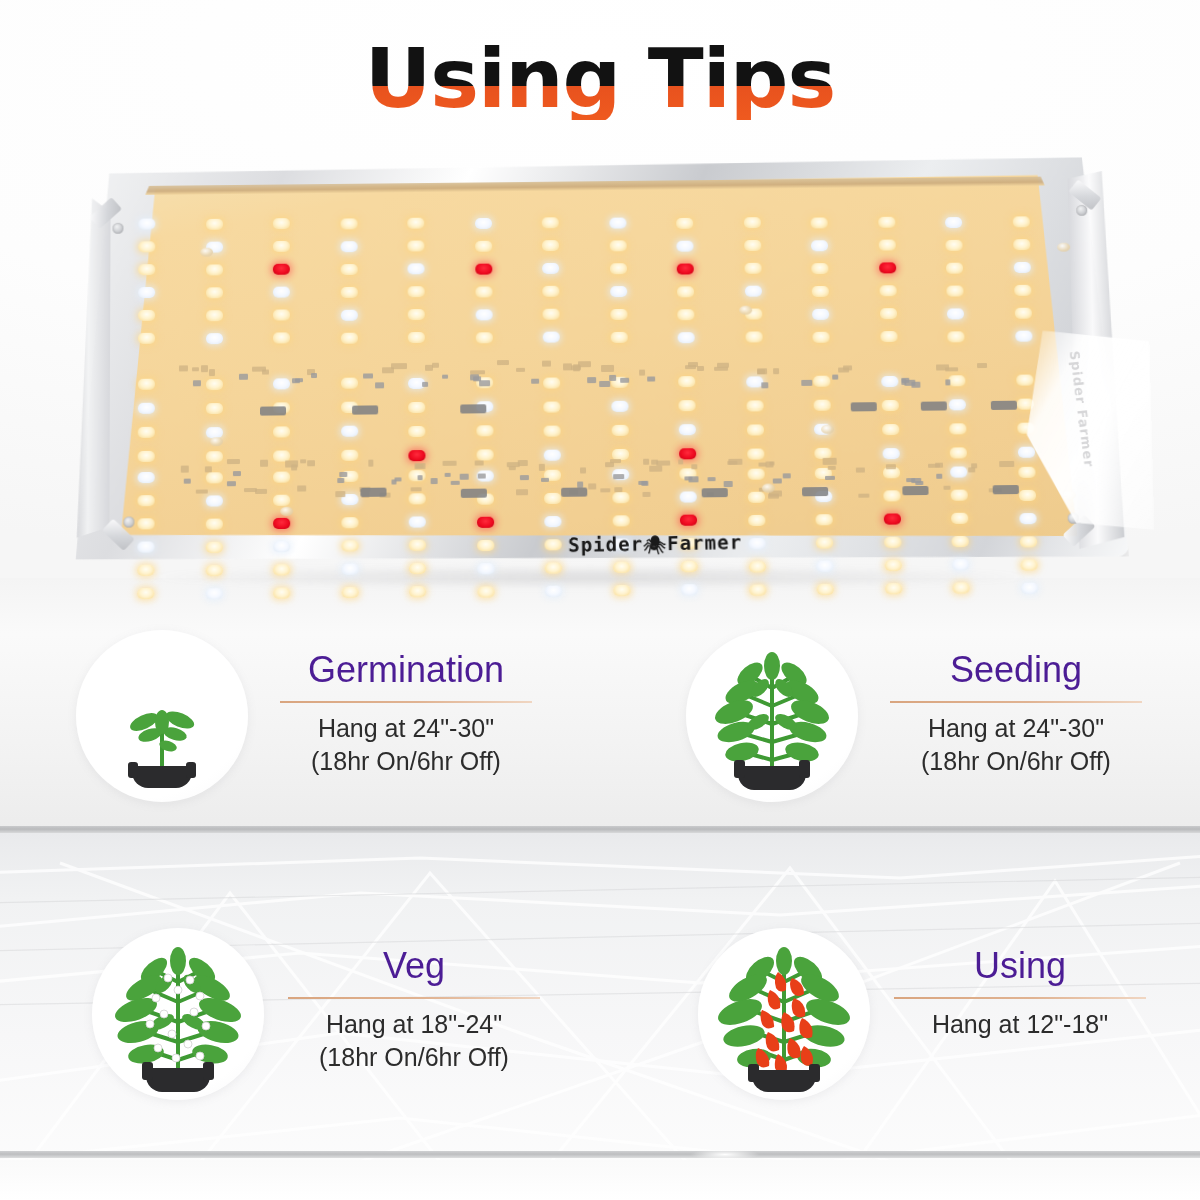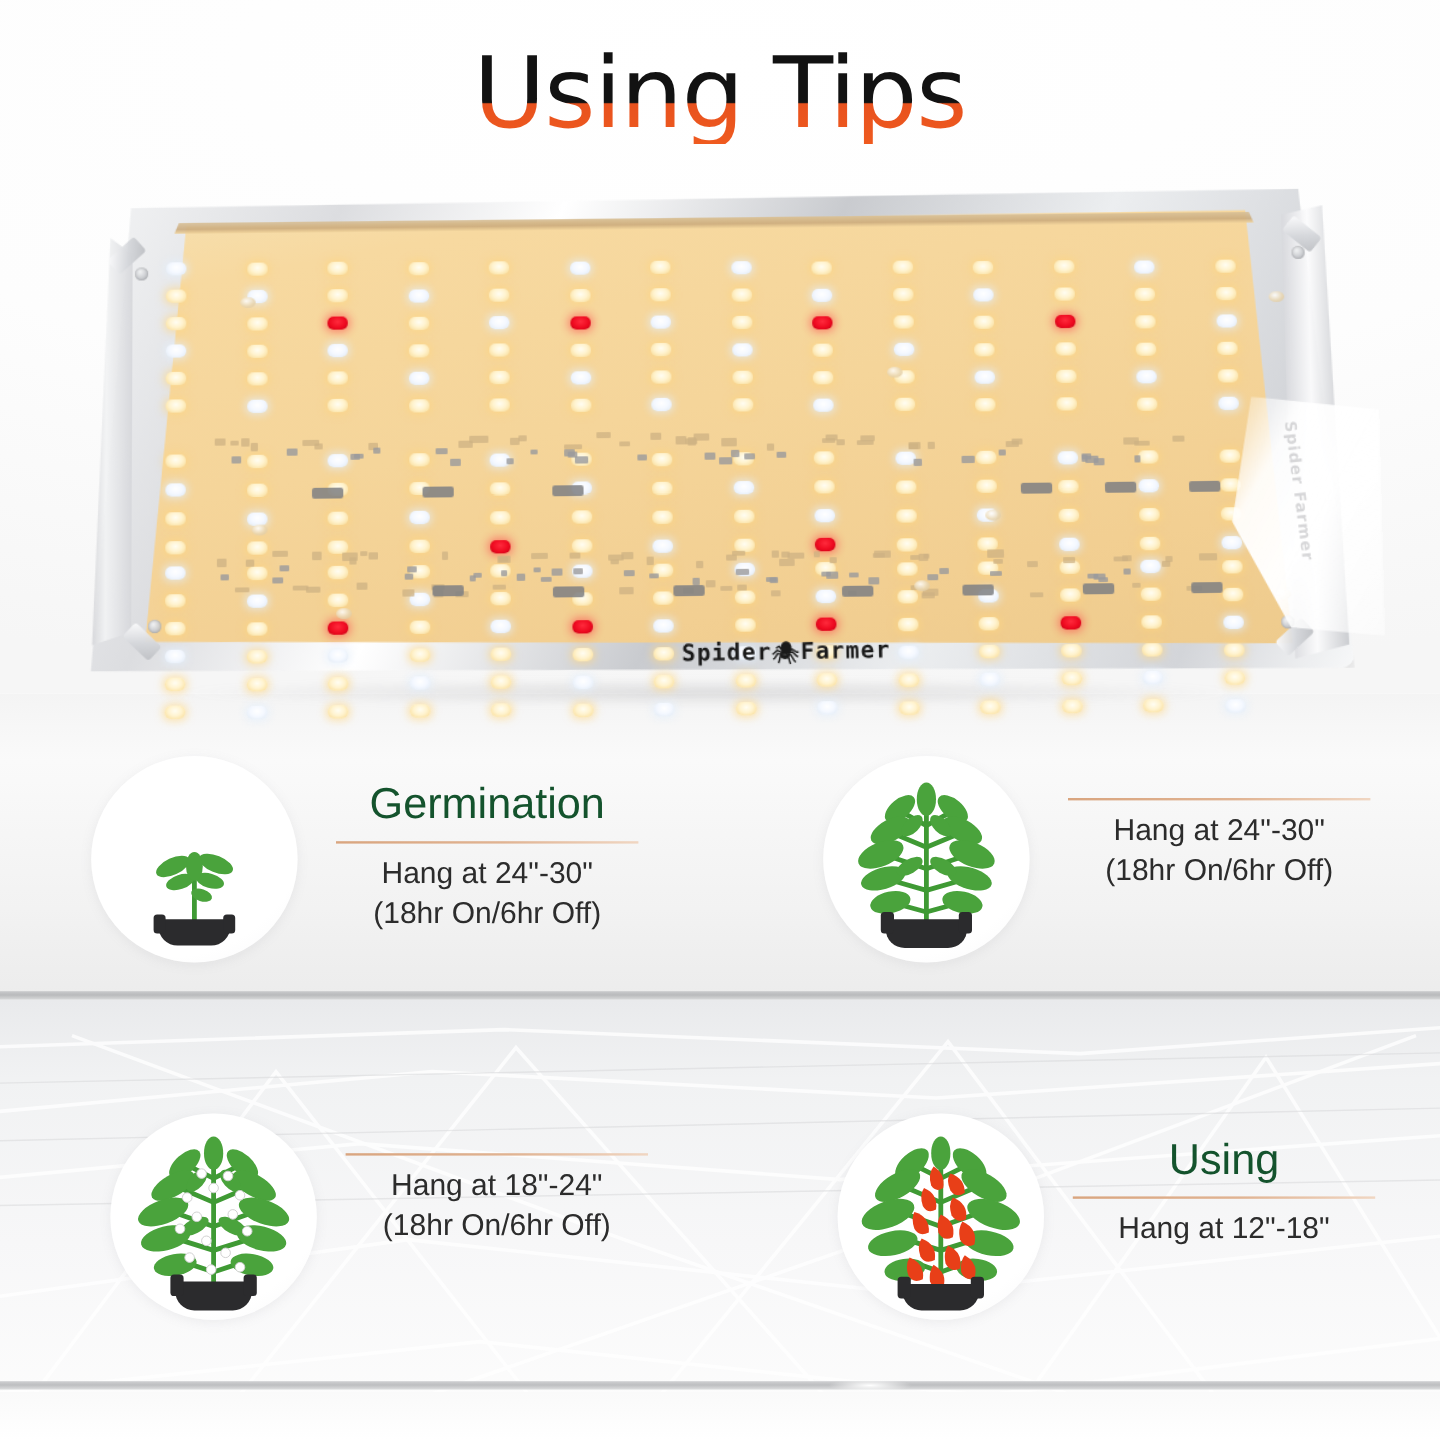--- a/index.html
+++ b/index.html
@@ -51,21 +51,21 @@
   .mesh { position:absolute; inset:0; opacity:.85; }
   .mesh svg { width:100%; height:100%; display:block; }
 
   
   .title-wrap{
     position:absolute; left:0; top:38px; width:1200px; text-align:center;
   }
   .title{
     display:inline-block;
     font-family:"DejaVu Sans", sans-serif;
-    font-weight:normal;
+    font-weight:bold;
     font-size:82px;
     letter-spacing:-1px;
     line-height:1;
     background:linear-gradient(180deg,#121212 0%,#121212 58%,#e8521e 59%,#ef5a1f 100%);
     -webkit-background-clip:text;
     background-clip:text;
     color:transparent;
     text-align:right;
     -webkit-text-fill-color:transparent;
   }
@@ -185,21 +185,21 @@
     position:absolute; left:0; top:0;
     width:172px; height:172px; border-radius:50%;
     background:radial-gradient(circle at 38% 30%,#ffffff 0%,#ffffff 72%,#f7f7f8 100%);
     box-shadow:0 2px 10px rgba(140,140,145,.12);
     overflow:hidden;
   }
   .bubble svg{ position:absolute; left:0; top:0; width:172px; height:172px; }
   .card-txt{ position:absolute; }
   .card-head{
     font-family:"Liberation Sans", sans-serif;
-    font-size:36px; color:#14532d; line-height:1;
+    font-size:36px; color:#4c1d95; line-height:1;
     text-align:center; white-space:nowrap;
   }
   .card-rule{
     height:2px; margin:13px 0 9px 0;
     background:linear-gradient(90deg,#d9a57f 0%,#e0b392 55%,#f0d6c2 100%);
   }
   .card-line{
     font-family:"Liberation Sans", sans-serif;
     font-size:25px; color:#2c2c2c; line-height:1.3;
     text-align:center; white-space:nowrap;
@@ -728,20 +728,21 @@
           <ellipse cx="98" cy="58" rx="11" ry="6" transform="rotate(45 98 58)"></ellipse>
           <ellipse cx="72" cy="92" rx="12" ry="6" transform="rotate(-30 72 92)"></ellipse>
           <ellipse cx="100" cy="92" rx="12" ry="6" transform="rotate(30 100 92)"></ellipse>
         </g>
         <path d="M52 136 h68 v8 a16 16 0 0 1 -16 16 h-36 a16 16 0 0 1 -16 -16 z" fill="#2b2b2d"></path>
         <rect x="48" y="130" width="11" height="18" rx="3" fill="#2b2b2d"></rect>
         <rect x="113" y="130" width="11" height="18" rx="3" fill="#2b2b2d"></rect>
       </svg>
     </div>
     <div class="card-txt" style="left:204px; top:22px; width:252px;">
+      <div class="card-head">Seeding</div>
       <div class="card-rule"></div>
       <div class="card-line">Hang at 24"-30"</div>
       <div class="card-line">(18hr On/6hr Off)</div>
     </div>
   </div>
 
   <div class="card" id="card-2" style="left:92px; top:928px;">
     <div class="bubble">
       <svg viewBox="0 0 172 172">
         <g stroke="#3f9a34" stroke-width="4" fill="none" stroke-linecap="round">
@@ -782,20 +783,21 @@
             <circle cx="66" cy="120" r="4"></circle>
           <circle cx="108" cy="128" r="4"></circle>
             <circle cx="84" cy="130" r="4"></circle>
         </g>
         <path d="M54 140 h64 v8 a16 16 0 0 1 -16 16 h-32 a16 16 0 0 1 -16 -16 z" fill="#2b2b2d"></path>
         <rect x="50" y="134" width="11" height="18" rx="3" fill="#2b2b2d"></rect>
         <rect x="111" y="134" width="11" height="18" rx="3" fill="#2b2b2d"></rect>
       </svg>
     </div>
     <div class="card-txt" style="left:196px; top:20px; width:252px;">
+      <div class="card-head">Veg</div>
       <div class="card-rule"></div>
       <div class="card-line">Hang at 18"-24"</div>
       <div class="card-line">(18hr On/6hr Off)</div>
     </div>
   </div>
 
   <div class="card" id="card-3" style="left:698px; top:928px;">
     <div class="bubble">
       <svg viewBox="0 0 172 172">
         <g stroke="#3f9a34" stroke-width="4" fill="none" stroke-linecap="round">

